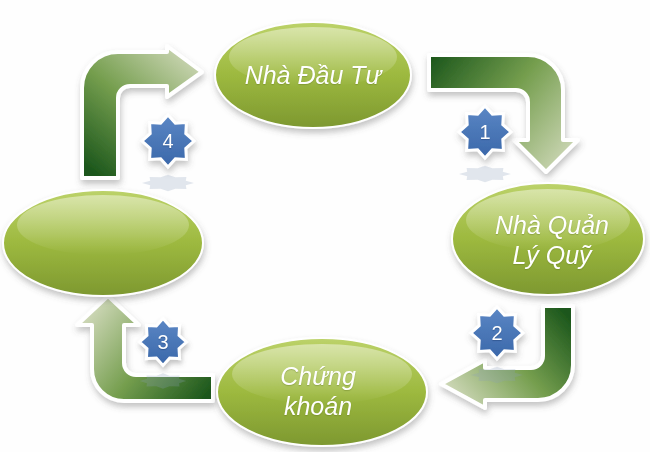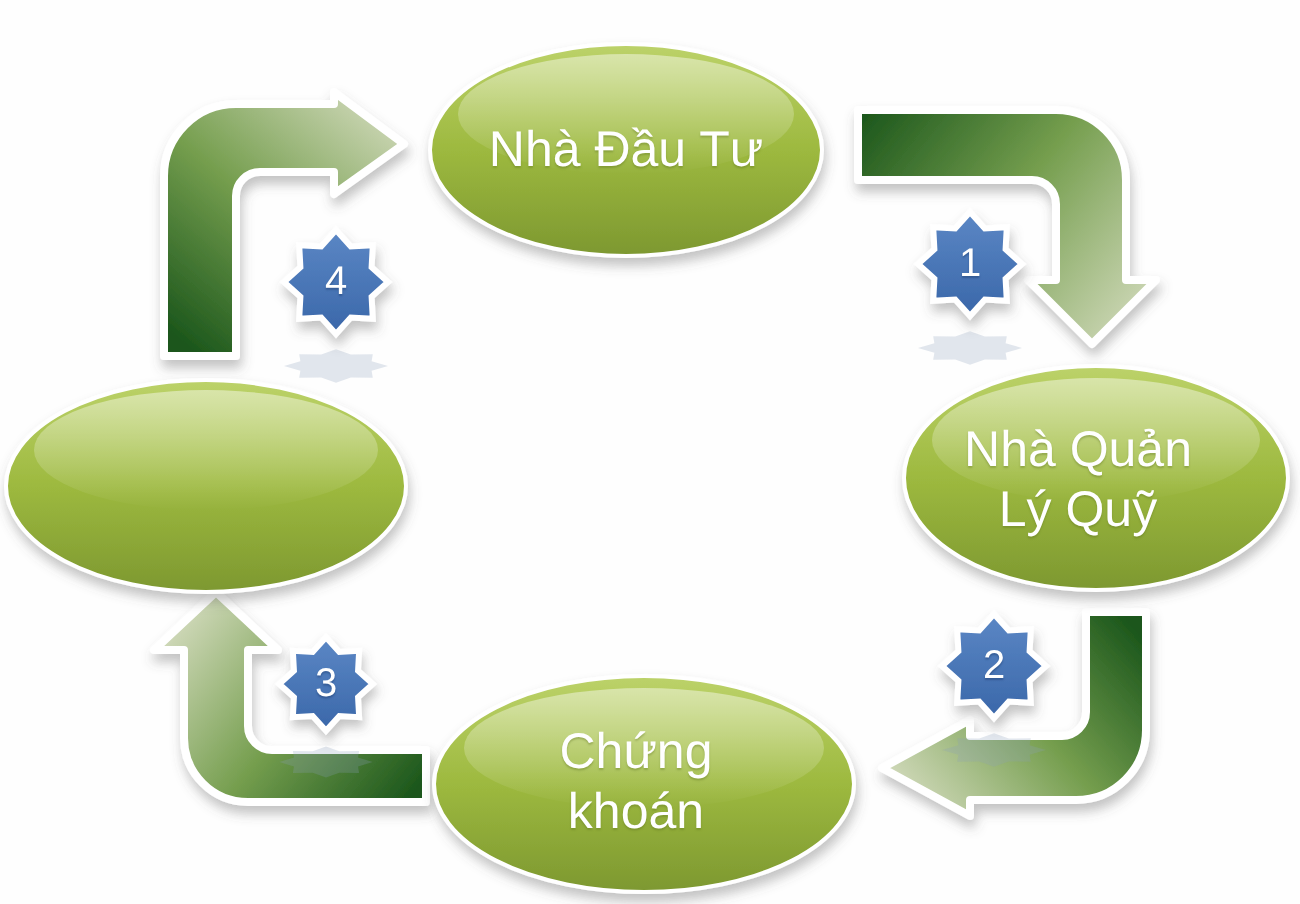--- a/index.html
+++ b/index.html
@@ -17,23 +17,24 @@
   .node-label{
     position:absolute;
     display:flex;align-items:center;justify-content:center;
     text-align:center;
     color:#ffffff;
     font-size:25px;
     line-height:1.22;
     white-space:pre-line;
     pointer-events:none;
     text-shadow:0 1px 1px rgba(90,110,30,.35);
+    font-style:italic;
   }
   .lbl-investor{left:213px;top:24px;width:200px;height:102px;}
-  .lbl-fund{left:443px;top:185px;width:192px;height:110px;text-align:center;}
+  .lbl-fund{left:456px;top:185px;width:192px;height:110px;text-align:center;}
   .lbl-securities{left:213px;top:338px;width:210px;height:106px;}
   .lbl-profit{left:3px;top:192px;width:200px;height:104px;}
   .badge-num{
     position:absolute;
     width:36px;height:28px;
     line-height:28px;
     text-align:center;
     color:#ffffff;
     font-size:20px;
     pointer-events:none;

